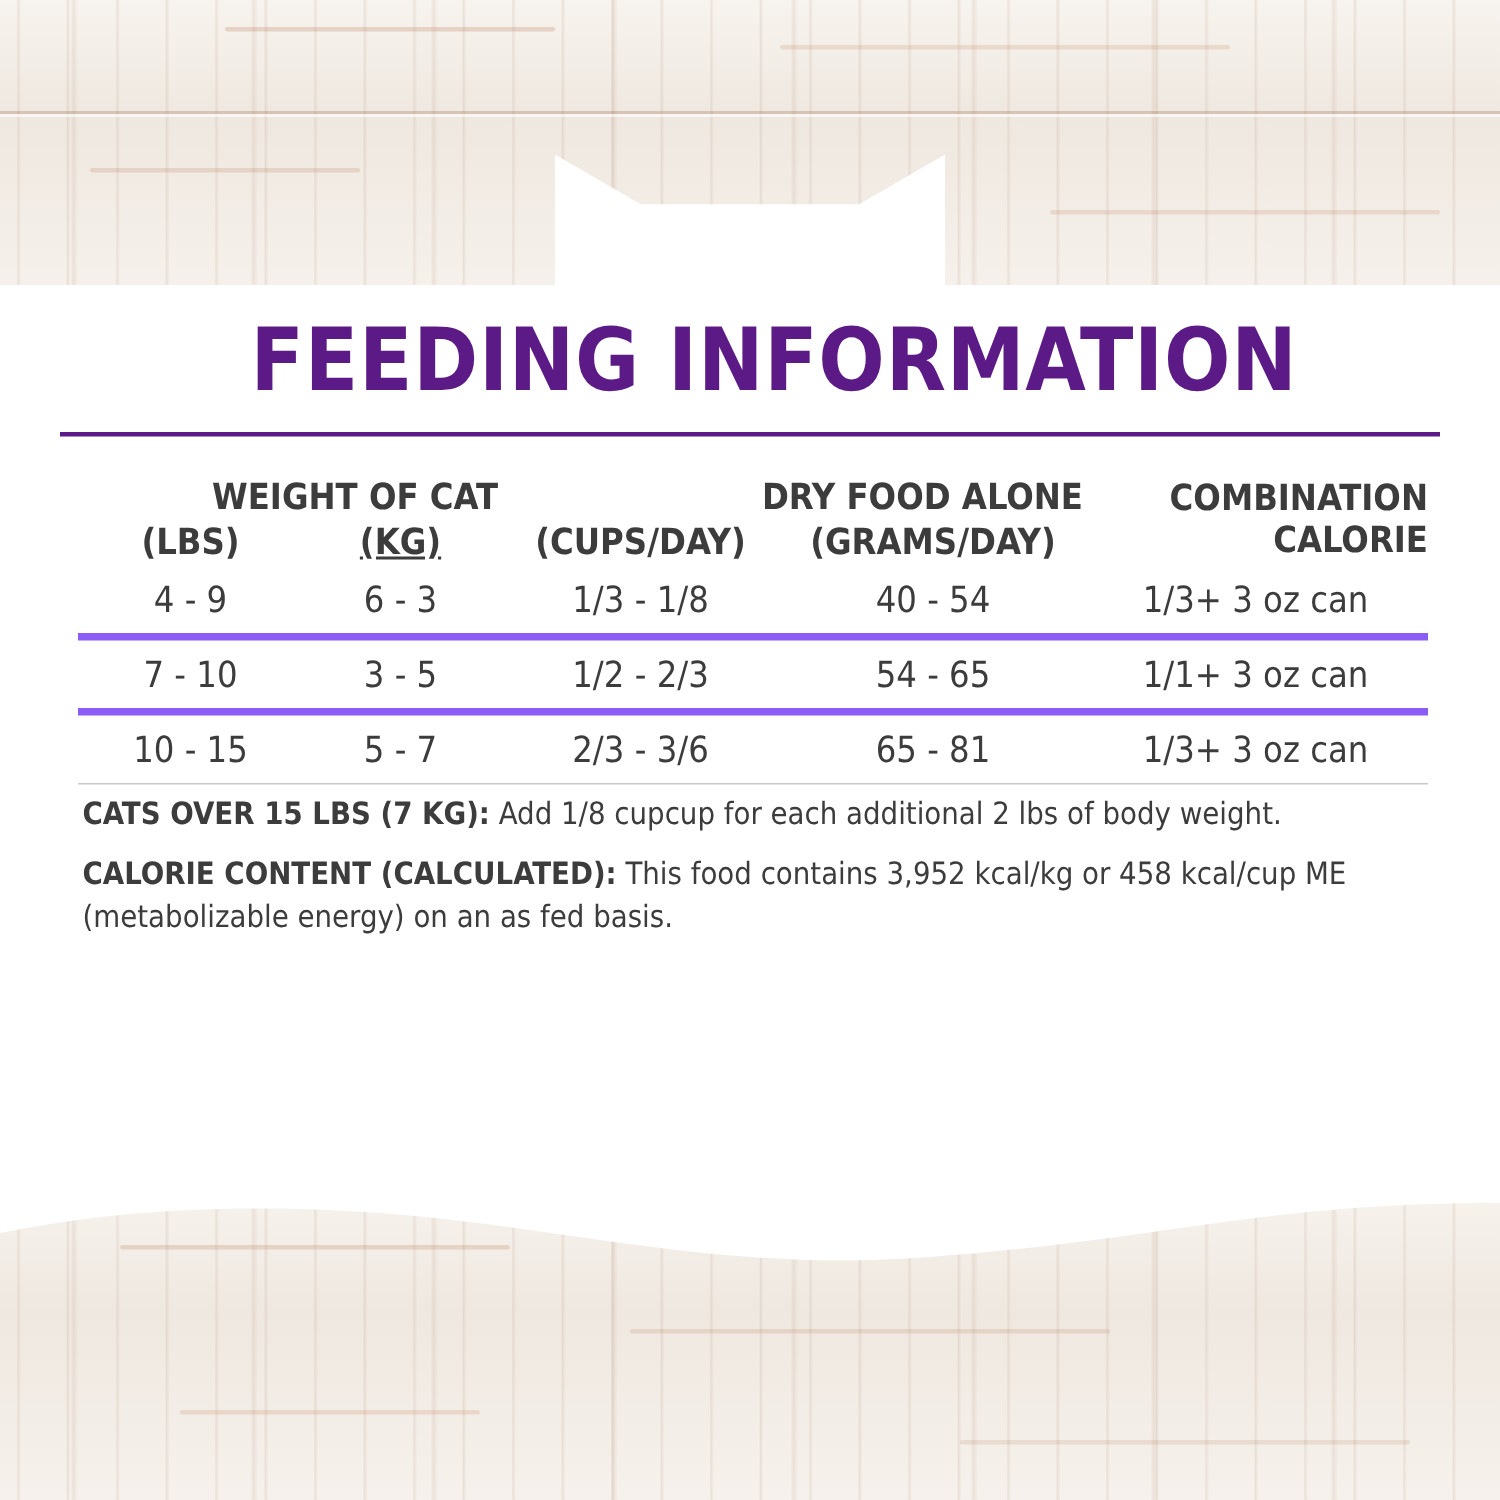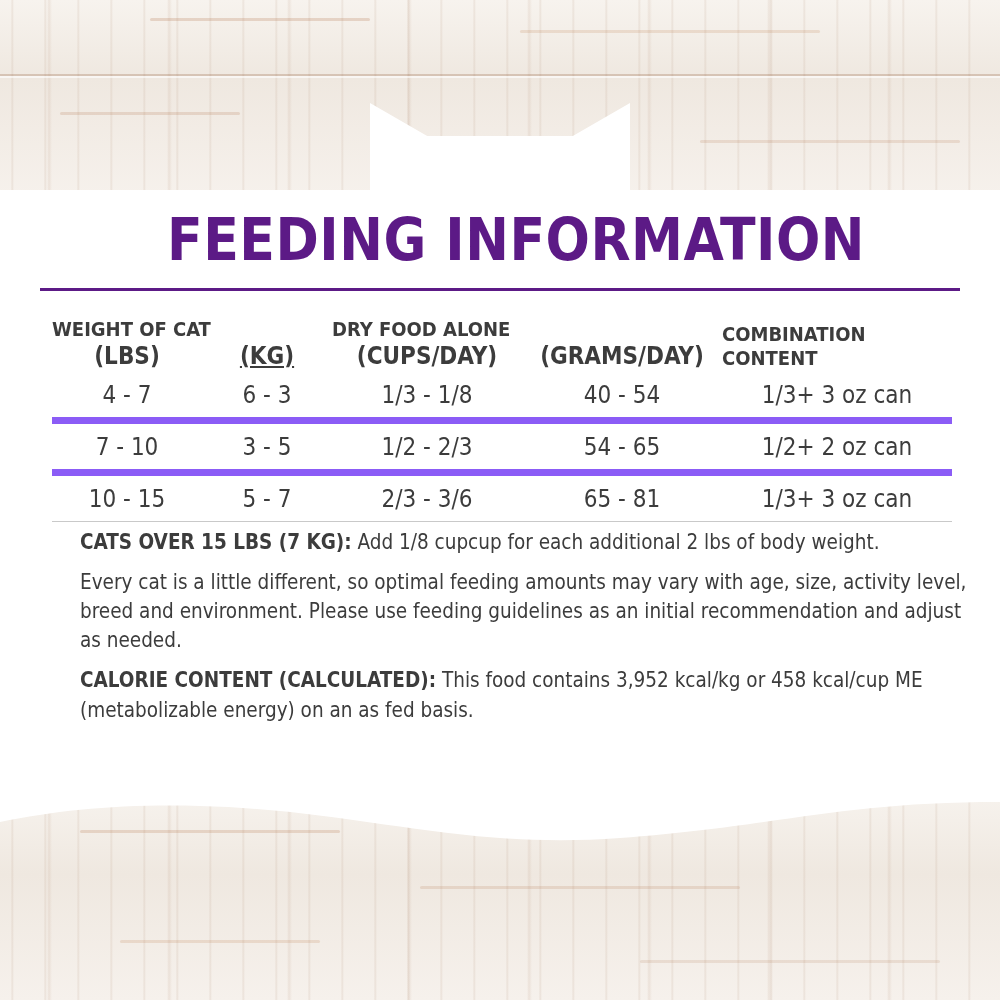--- a/index.html
+++ b/index.html
@@ -132,58 +132,57 @@
     line-height: 1.12;
     color: #3c3c3c;
     font-family: "DejaVu Sans", sans-serif;
     font-stretch: condensed;
     vertical-align: bottom;
   }
   table.feeding td {
     font-size: 24px;
     text-align: center;
     padding: 9px 0 8px 0;
-    border-top: 7px solid #8b5cf6;
+    border-top: 5px solid #8b5cf6;
     color: #3c3c3c;
     font-family: "DejaVu Sans", sans-serif;
     font-stretch: condensed;
   }
   table.feeding tr.first-data td {
     border-top: none;
   }
   table.feeding tr:last-child td {
     border-bottom: 1px solid #c9c9c9;
   }
   .c1 { width: 150px; }
   .c2 { width: 130px; text-decoration: underline; }
   .c3 { width: 190px; }
   .c4 { width: 200px; }
   .c5 { width: 230px; margin-top: 11px; }
 
   .grp-head {
-    font-size: 20px;
-    font-weight: bold;
-    text-align: left;
+    font-size: 24px;
+    font-weight: bold;
+    text-align: right;
     font-family: "DejaVu Sans", sans-serif;
     font-stretch: condensed;
     padding-bottom: 1px;
   }
 
   
   .copy {
     position: absolute;
     top: 528px;
     left: 55px;
     width: 900px;
     color: #3c3c3c;
     font-size: 20.5px;
     line-height: 1.42;
     font-family: "DejaVu Sans", sans-serif;
     font-stretch: condensed;
-    margin-left: 25px;
   }
   .copy p {
     margin: 0 0 11px 0;
   }
   .copy b {
     font-weight: bold;
   }
 
   
   .wave {
@@ -220,59 +219,58 @@
       <thead>
         <tr>
           <th class="c1" colspan="2">
             <div class="grp-head">WEIGHT OF CAT</div>
           </th>
           <th class="c3" colspan="2">
             <div class="grp-head">DRY FOOD ALONE</div>
           </th>
           <th class="c5" rowspan="2">
             <div class="grp-head">COMBINATION</div>
-            <div class="grp-head">CONTENT</div>
+            <div class="grp-head">CALORIE</div>
           </th>
         </tr>
         <tr>
           <th class="c1">(LBS)</th>
           <th class="c2">(KG)</th>
           <th class="c3">(CUPS/DAY)</th>
           <th class="c4">(GRAMS/DAY)</th>
         </tr>
       </thead>
       <tbody>
         <tr class="first-data">
-          <td>4 - 7</td>
+          <td>4 - 9</td>
           <td>6 - 3</td>
           <td>1/3 - 1/8</td>
           <td>40 - 54</td>
           <td>1/3+ 3 oz can</td>
         </tr>
         <tr>
           <td>7 - 10</td>
           <td>3 - 5</td>
           <td>1/2 - 2/3</td>
           <td>54 - 65</td>
-          <td>1/2+ 2 oz can</td>
+          <td>1/1+ 3 oz can</td>
         </tr>
         <tr>
           <td>10 - 15</td>
           <td>5 - 7</td>
           <td>2/3 - 3/6</td>
           <td>65 - 81</td>
           <td>1/3+ 3 oz can</td>
         </tr>
       </tbody>
     </table>
   </div>
 
   <div class="copy">
     <p><b>CATS OVER 15 LBS (7 KG):</b><span> Add 1/8 cupcup for each additional 2 lbs of body weight.</span></p>
-    <p>Every cat is a little different, so optimal feeding amounts may vary with age, size, activity level, breed and environment. Please use feeding guidelines as an initial recommendation and adjust as needed.</p>
     <p><b>CALORIE CONTENT (CALCULATED):</b><span> This food contains 3,952 kcal/kg or 458 kcal/cup ME (metabolizable energy) on an as fed basis.</span></p>
   </div>
 
   <div class="wood wood-bottom">
     <div class="streak" style="top:40px;left:80px;width:260px;background:rgba(173,106,62,0.20);"></div>
     <div class="streak" style="top:96px;left:420px;width:320px;background:rgba(173,106,62,0.16);"></div>
     <div class="streak" style="top:150px;left:120px;width:200px;background:rgba(190,120,70,0.18);"></div>
     <div class="streak" style="top:170px;left:640px;width:300px;background:rgba(173,106,62,0.14);"></div>
   </div>
 

